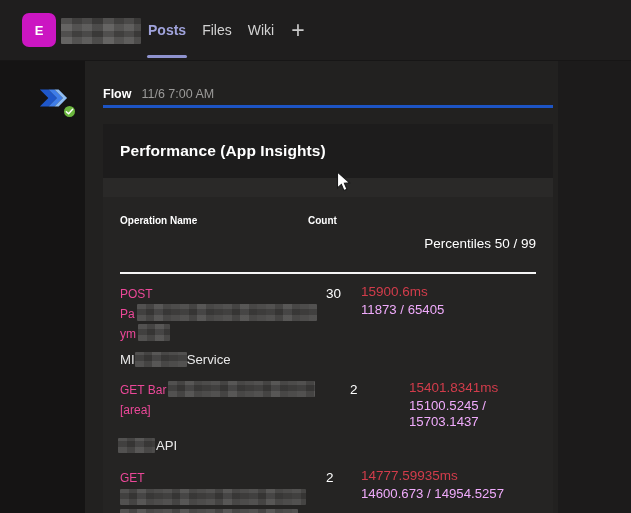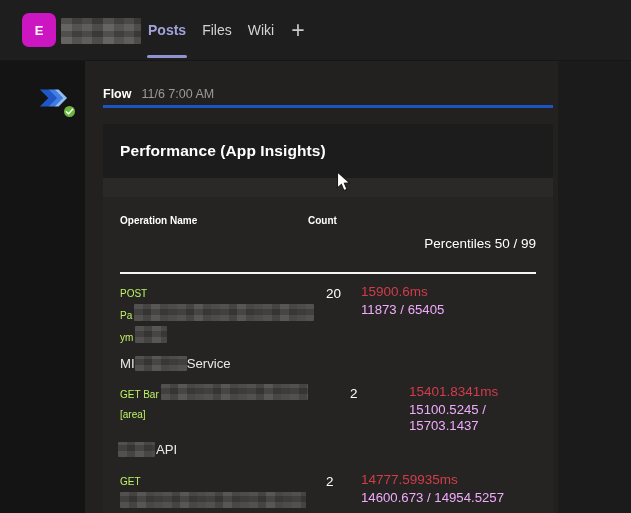--- a/index.html
+++ b/index.html
@@ -44,21 +44,21 @@
   .thead1{display:grid;grid-template-columns:188px 60px 1fr;padding-top:18px;}
   .th{font-size:10px;font-weight:700;color:#ffffff;}
   .th-avg{text-align:right;}
   .thead2{text-align:right;font-size:13.5px;color:#ffffff;margin-top:10px;}
   .sep{height:2px;background:#f5f5f5;margin-top:21px;}
 
   .op-row{display:grid;grid-template-columns:199px 42px 1fr;}
   .op-row.r1{margin-top:10px;}
   .op-row.r2{margin-top:12px;gap:24px;}
   .op-row.r3{margin-top:14px;}
-  .op-name{font-size:10px;color:#bef264;line-height:20px;}
+  .op-name{font-size:12px;color:#ec4899;line-height:20px;}
   .op-name .line{white-space:nowrap;}
   .op-count{font-size:13.5px;color:#ffffff;padding-left:7px;line-height:20px;}
   .op-metrics{text-align:left;line-height:16px;}
   .op-avg{font-size:13.5px;color:#d23c4b;line-height:16px;}
   .op-pct{font-size:13.2px;color:#f0abfc;margin-top:2px;line-height:16px;}
   .op-footer{font-size:13.2px;color:#e8e8e8;margin-top:7px;display:flex;align-items:center;line-height:17px;}
 
   
   .redact{display:inline-block;vertical-align:text-bottom;border-radius:1px;
     background:
@@ -124,21 +124,21 @@
         <div class="thead2">Percentiles 50 / 99</div>
 
         <div class="sep"></div>
 
         <div class="op-row r1">
           <div class="op-name">
             <div class="line"><span>POST</span></div>
             <div class="line"><span>Pa</span><span class="redact rd-inline" style="width:180px;height:17px;"></span></div>
             <div class="line"><span>ym</span><span class="redact rd-inline" style="width:32px;height:17px;"></span></div>
           </div>
-          <div class="op-count">20</div>
+          <div class="op-count">30</div>
           <div class="op-metrics">
             <div class="op-avg">15900.6ms</div>
             <div class="op-pct">11873 / 65405</div>
           </div>
         </div>
         <div class="op-footer">
           <span>MI</span>
             <span class="redact" style="width:52px;height:15px;"></span>
             <span>Service</span>
         </div>

